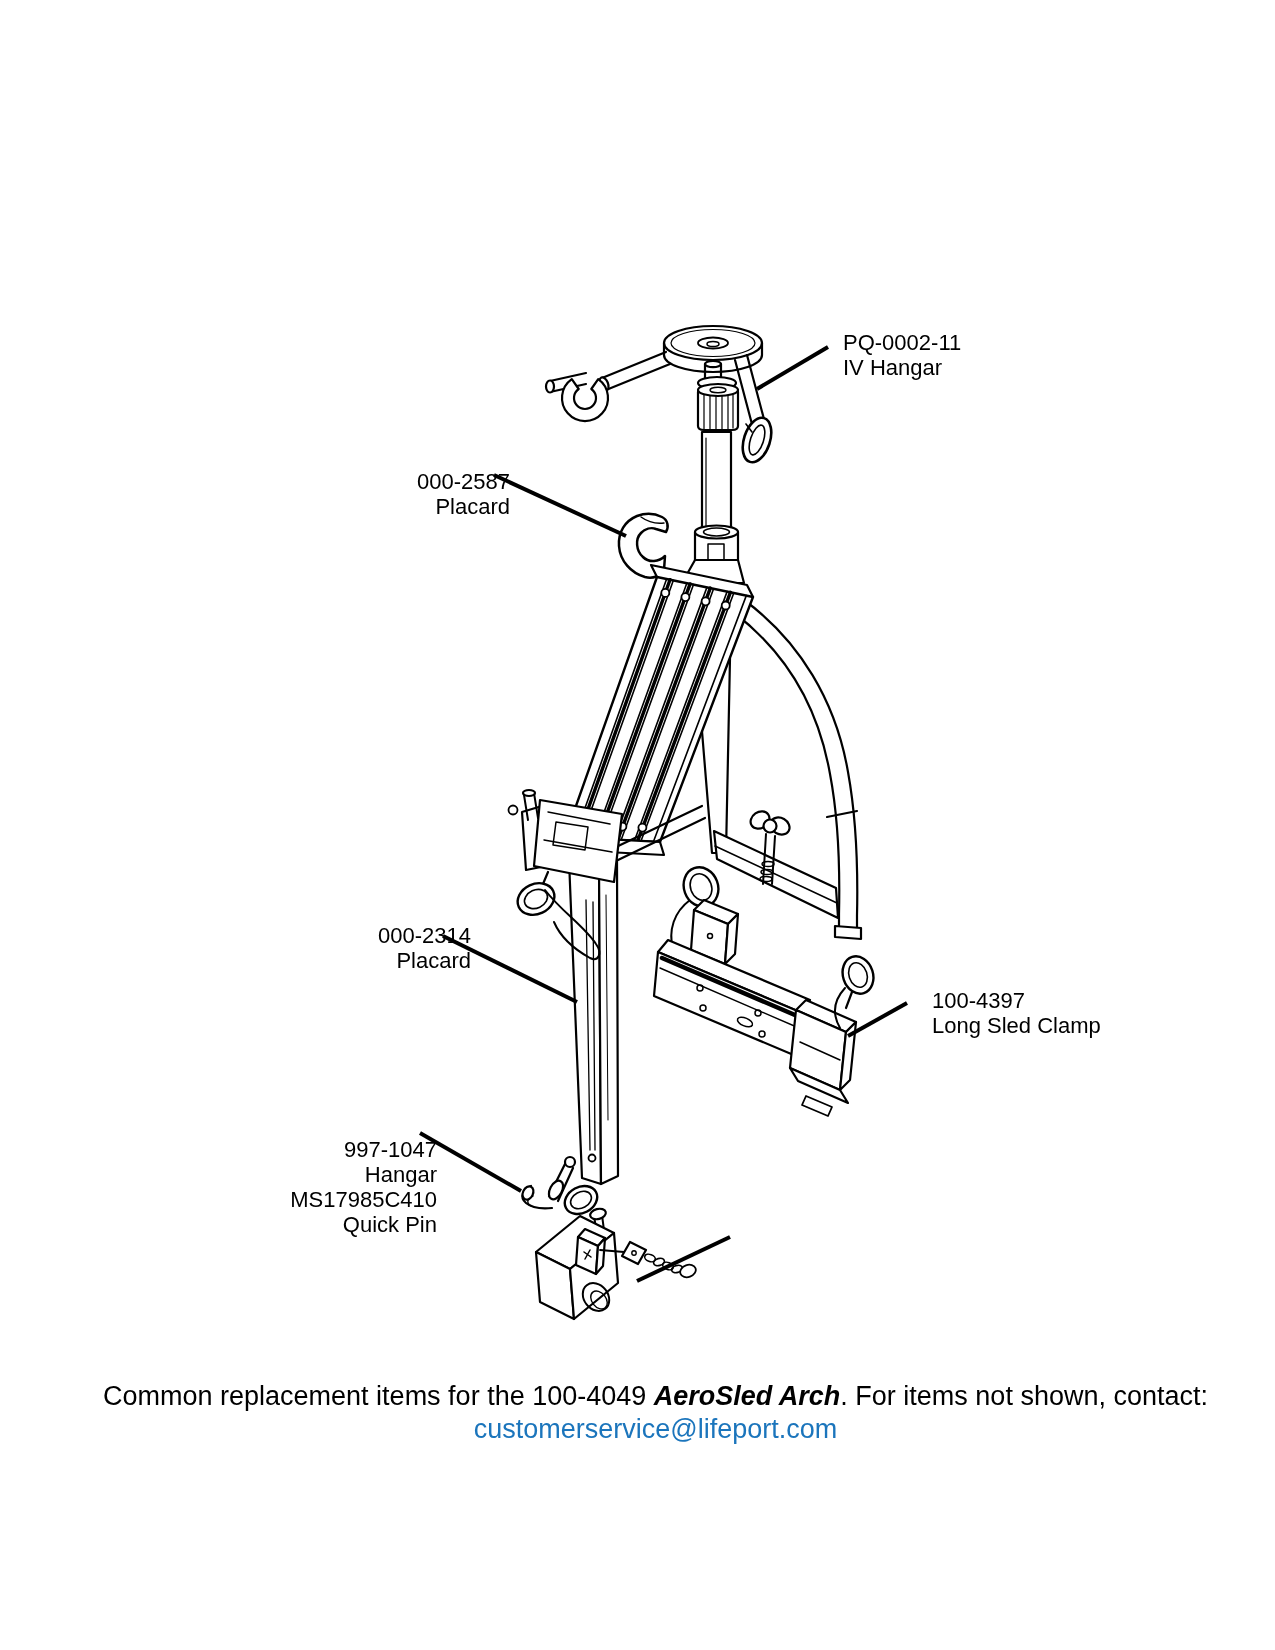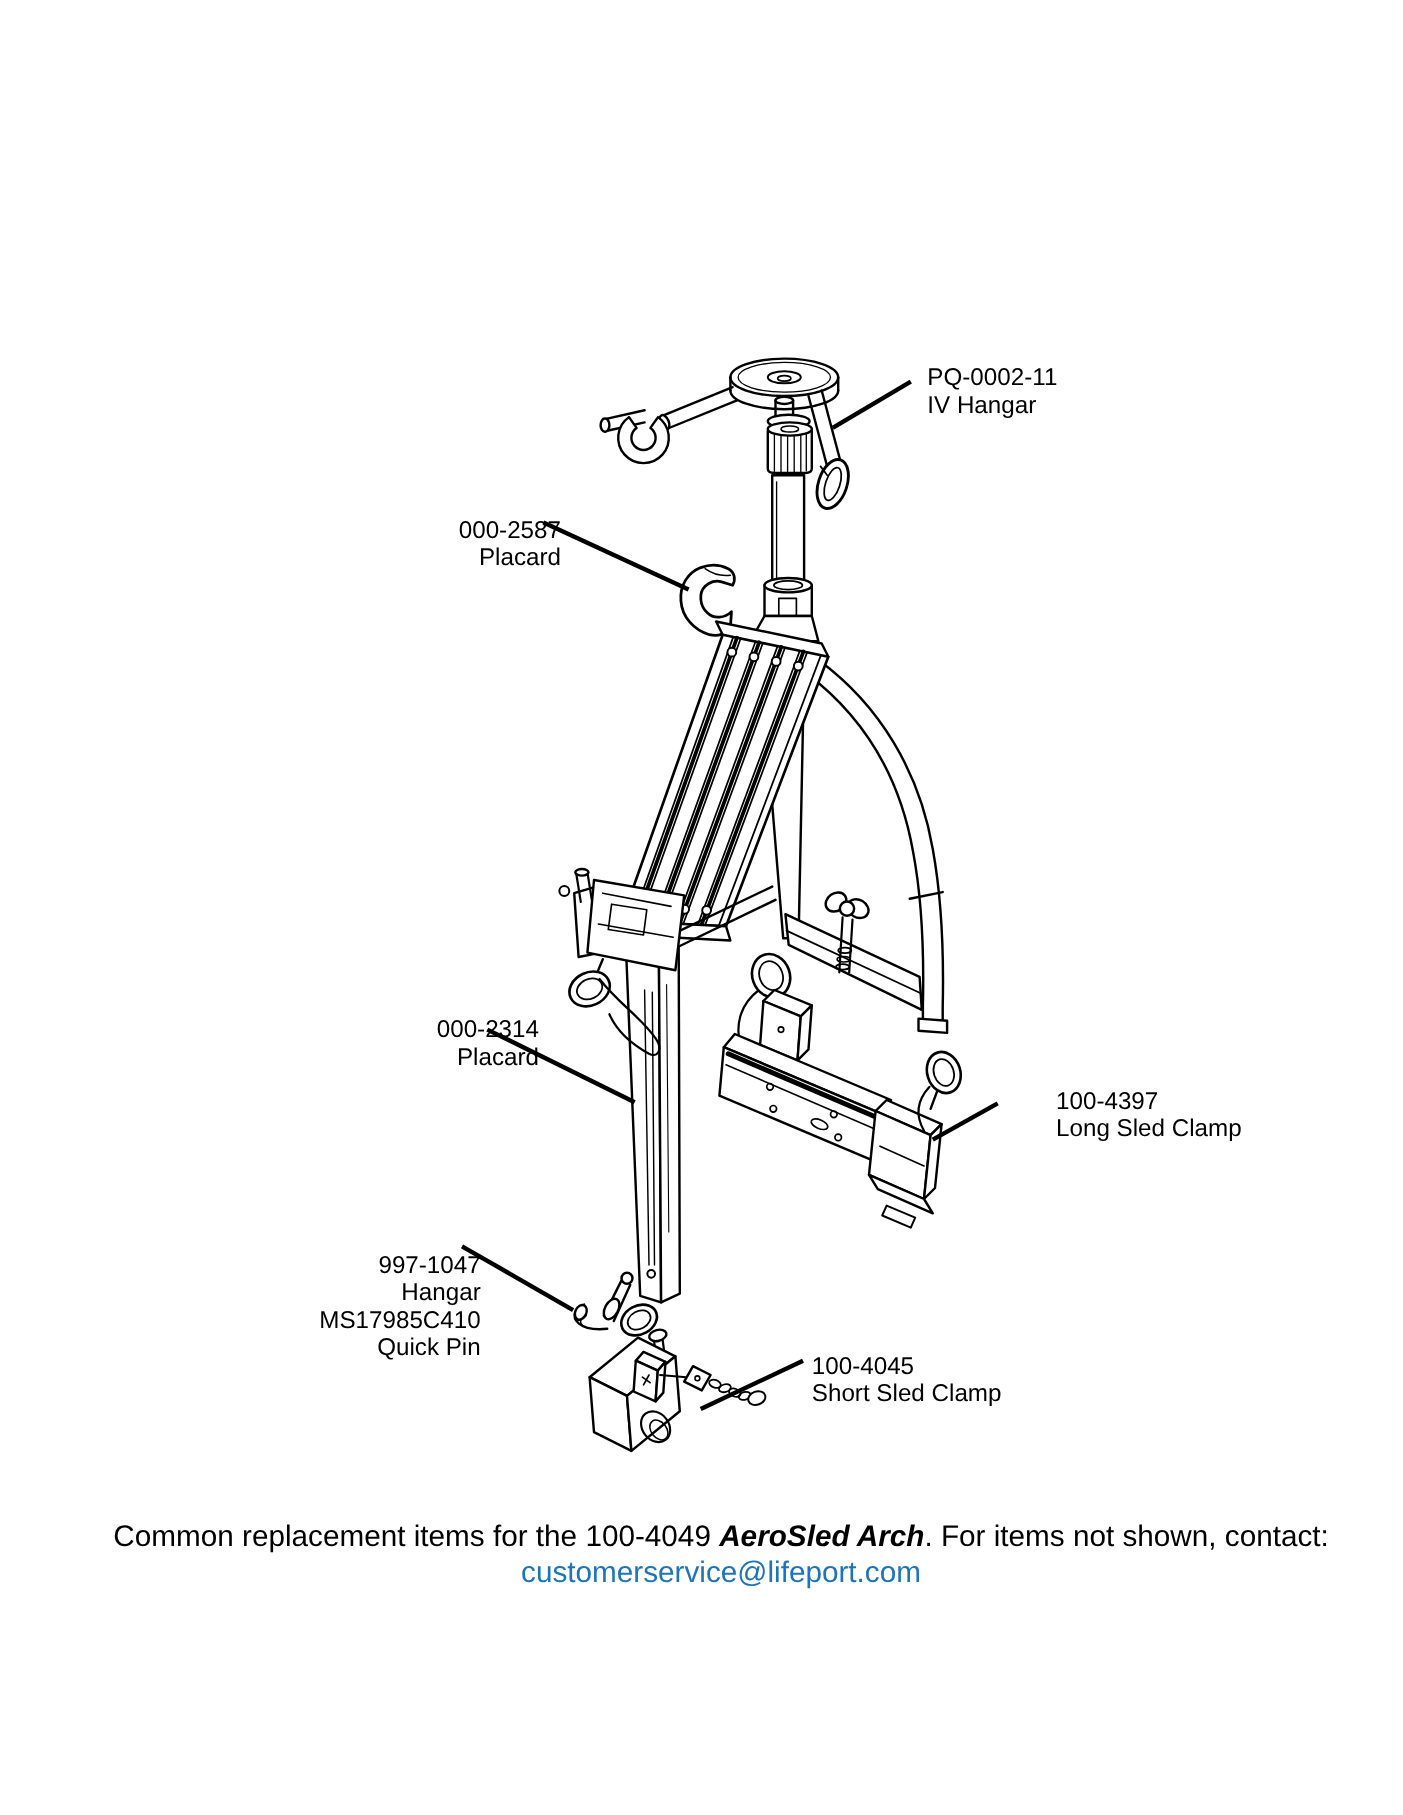--- a/index.html
+++ b/index.html
@@ -250,44 +250,40 @@
   <div class="part-label align-l" style="left:843px;top:330px;">
     <span class="num">PQ-0002-11</span>
     <span class="nm">IV Hangar</span>
   </div>
 
   <div class="part-label align-r" style="right:801px;top:469px;">
     <span class="num">000-2587</span>
     <span class="nm">Placard</span>
   </div>
 
-  <div class="part-label align-r" style="right:821px;top:923px;text-align:right;">
+  <div class="part-label align-r" style="right:840px;top:923px;text-align:right;">
     <span class="num">000-2314</span>
     <span class="nm">Placard</span>
   </div>
 
-  <div class="part-label align-l" style="left:932px;top:988px;margin-left:28px;">
+  <div class="part-label align-l" style="left:932px;top:988px;">
     <span class="num">100-4397</span>
     <span class="nm">Long Sled Clamp</span>
   </div>
 
   <div class="part-label align-r" style="right:874px;top:1187px;">
     <span class="num">MS17985C410</span>
     <span class="nm">Quick Pin</span>
   </div>
 
   <div class="part-label align-r" style="right:874px;top:1137px;">
     <span class="num">997-1047</span>
     <span class="nm">Hangar</span>
   </div>
 
-  <div class="part-label align-l" style="left:738px;top:1229px;">
-    <span class="num">100-4045</span>
-    <span class="nm">Short Sled Clamp</span>
-  </div>
 
   <div class="caption">
     <div>
       <span>Common replacement items for the 100-4049 </span><span class="product">AeroSled Arch</span><span>. For items not shown, contact:</span>
     </div>
     <div class="email-line">
       <a>customerservice@lifeport.com</a>
     </div>
   </div>
 

